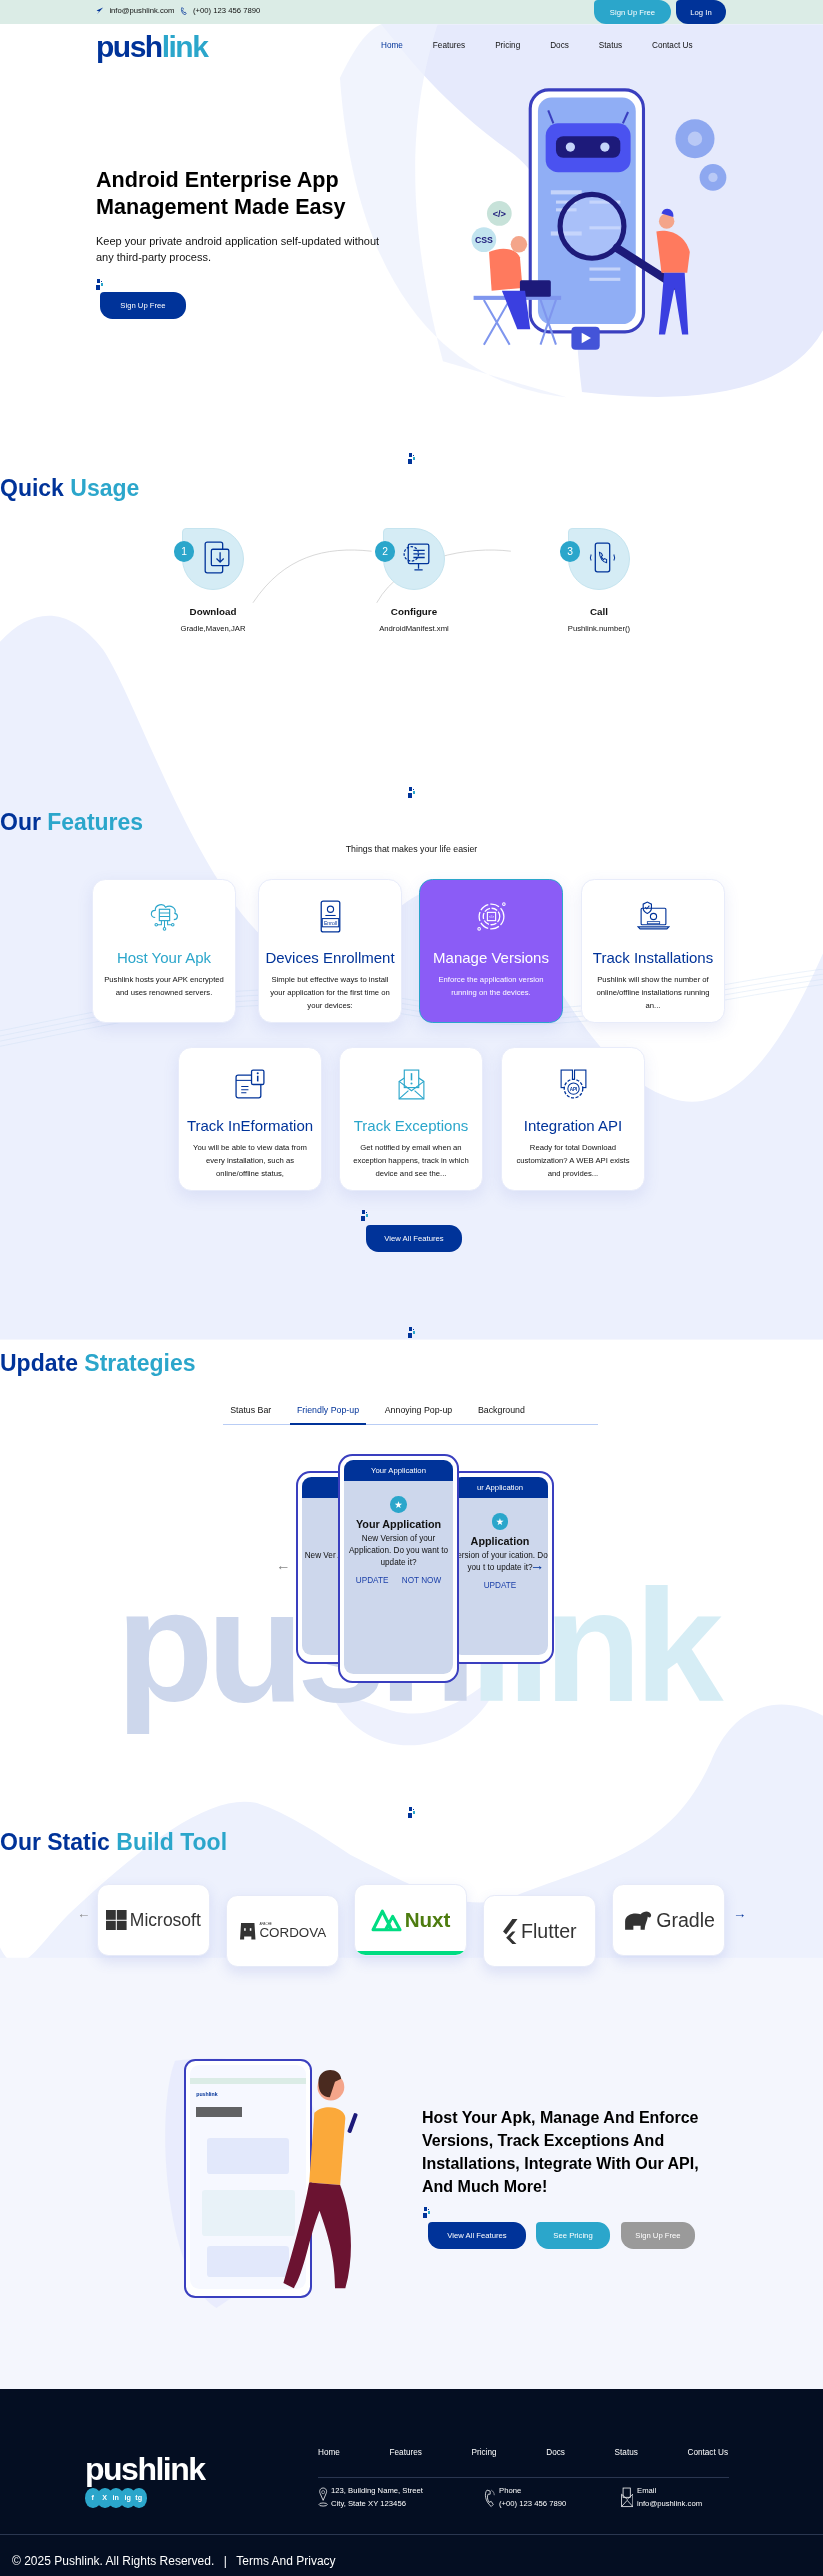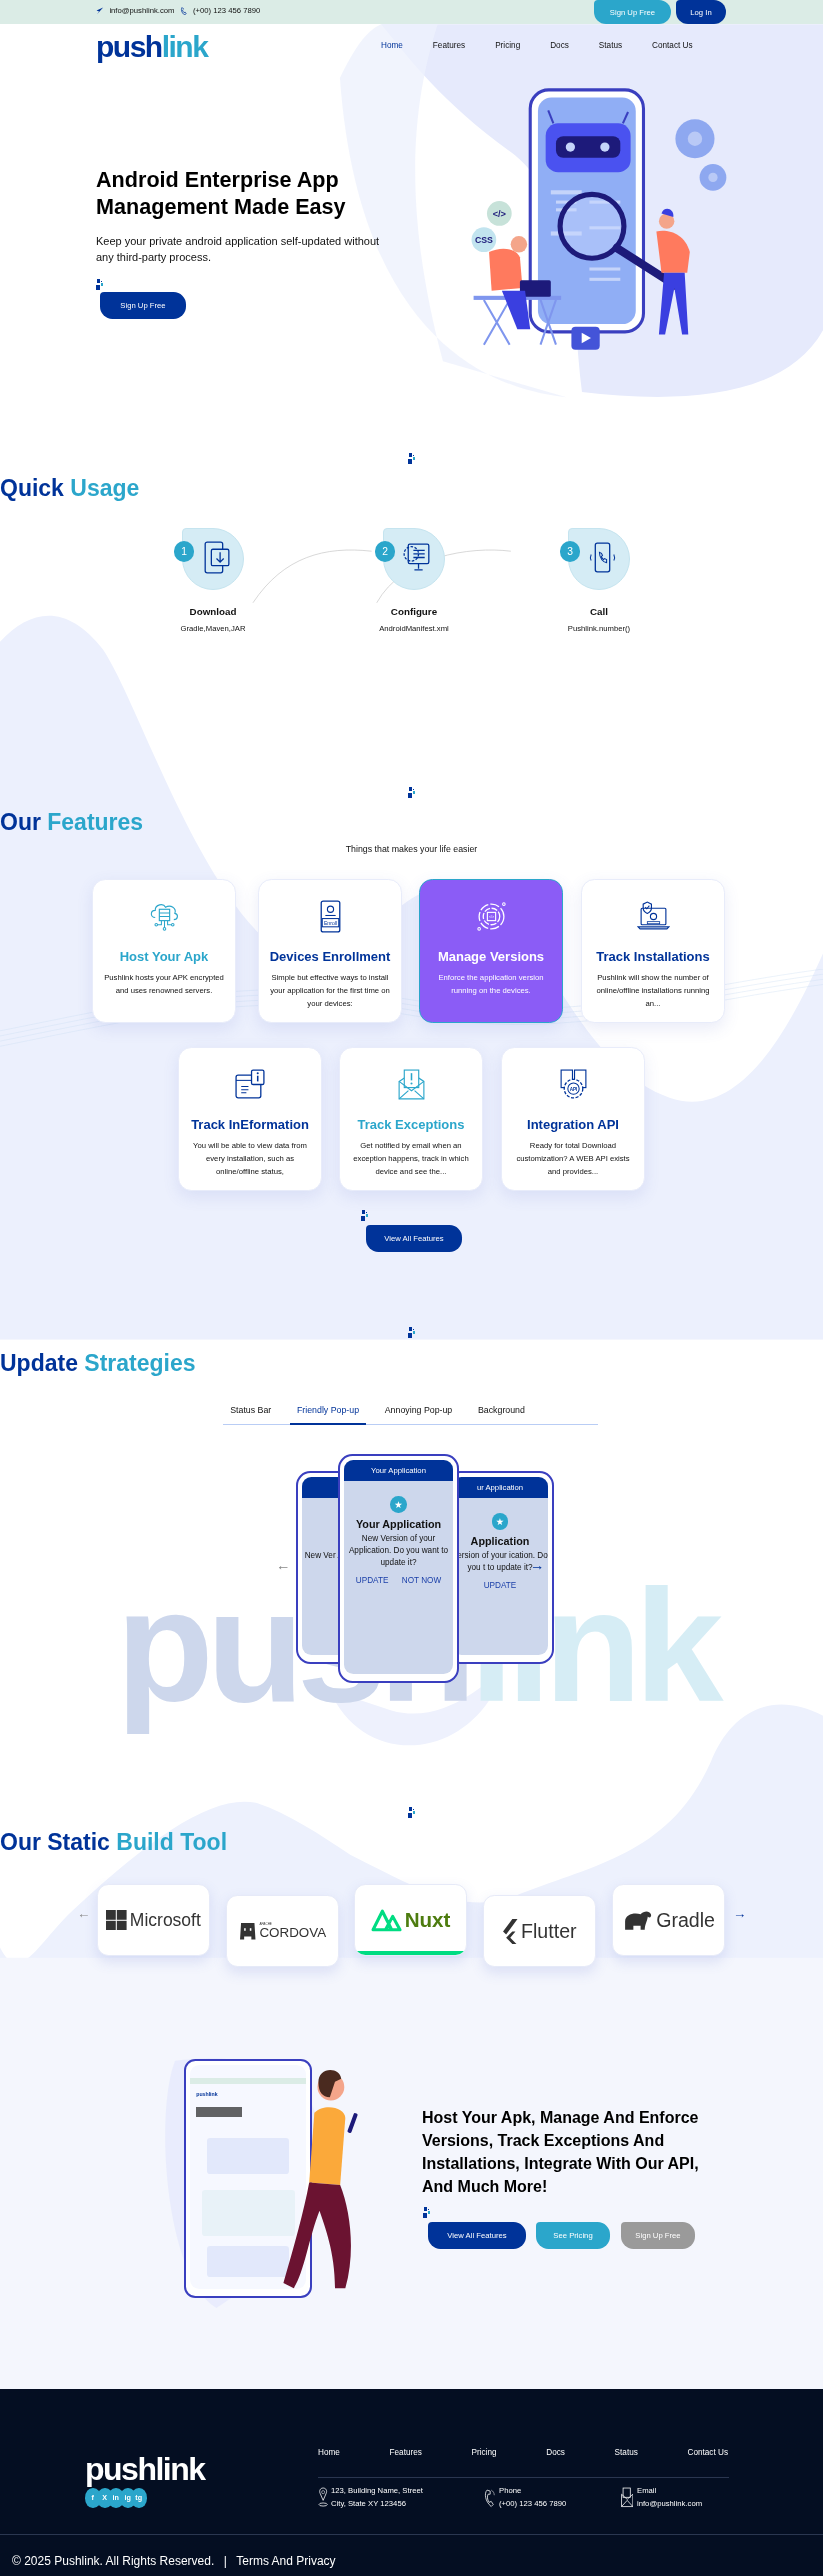--- a/index.html
+++ b/index.html
@@ -30,21 +30,21 @@
 .sec-title .a{color:#003399}
 .sec-title .b{color:#2ba6cb}
 .step{position:absolute;width:134px;text-align:center}
 .step .circle{margin:0 auto;width:62px;height:62px;border-radius:4.1px 31px 31px 31px;background:#d5ecf5;position:relative;border:1px solid #c5e4ef}
 .step .num{position:absolute;left:-9.3px;top:12.4px;width:20.6px;height:20.6px;border-radius:50%;background:#2ba6cb;color:#fff;font-size:10.3px;display:flex;align-items:center;justify-content:center}
 .step .ico{position:absolute;left:17.5px;top:11.3px;width:31px;height:36px}
 .step h4{font-size:9.8px;font-weight:bold;margin-top:15.5px;color:#111}
 .step p{font-size:7.7px;margin-top:7.2px;color:#111}
 .card{position:absolute;width:144px;height:144px;background:#fff;border-radius:13.4px;box-shadow:0 5.2px 15.5px rgba(80,100,200,.12);border:0.5px solid #e8ecfa;text-align:center;padding-top:19.6px}
 .card .ic{width:33px;height:33px;margin:0 auto}
-.card h4{font-size:13px;font-weight:bold;margin-top:14.4px}
+.card h4{font-size:15px;font-weight:normal;margin-top:14.4px}
 .card p{font-size:7.7px;line-height:13px;margin:7.2px auto 0;width:124px;color:#111}
 .card.hl{background:#8b5cf6;border-color:#2ba6cb}
 .card.hl h4,.card.hl p{color:#fff}
 .tabs{position:absolute;left:223px;top:1405px;width:375px;height:19.6px;display:flex;border-bottom:1px solid #b9cdf5}
 .tab{font-size:8.8px;color:#111;padding:0 0 0 7.2px;margin-right:18.5px;cursor:pointer;position:relative}
 .tab.active{color:#003399}
 .tab.active:after{content:"";position:absolute;left:0;right:-7.2px;bottom:-1px;height:2.1px;background:#003399}
 .phone{position:absolute;background:#fff;border:2.6px solid #3a3fbf;border-radius:14.4px;overflow:hidden}
 .phone .scr{position:absolute;left:4.1px;top:4.1px;right:4.1px;bottom:7.2px;background:#cdd7ec;border-radius:9.3px;overflow:hidden}
 .phone .hdr{height:20.6px;background:#003399;color:#fff;font-size:7.7px;display:flex;align-items:center;justify-content:center}

